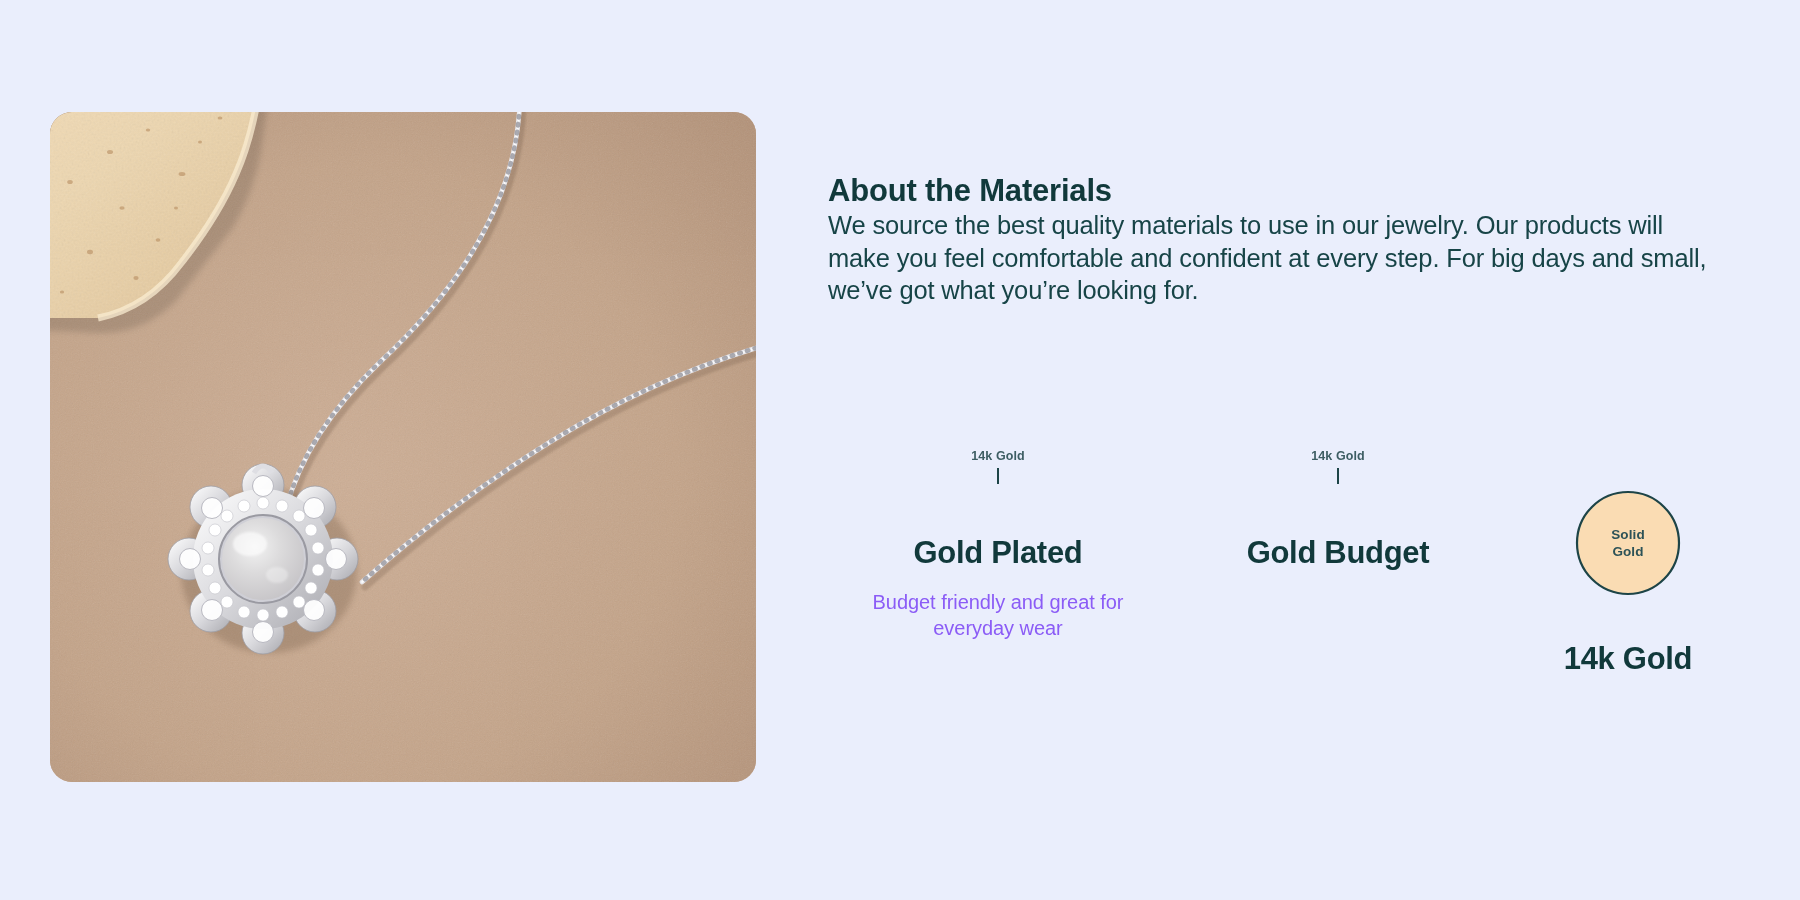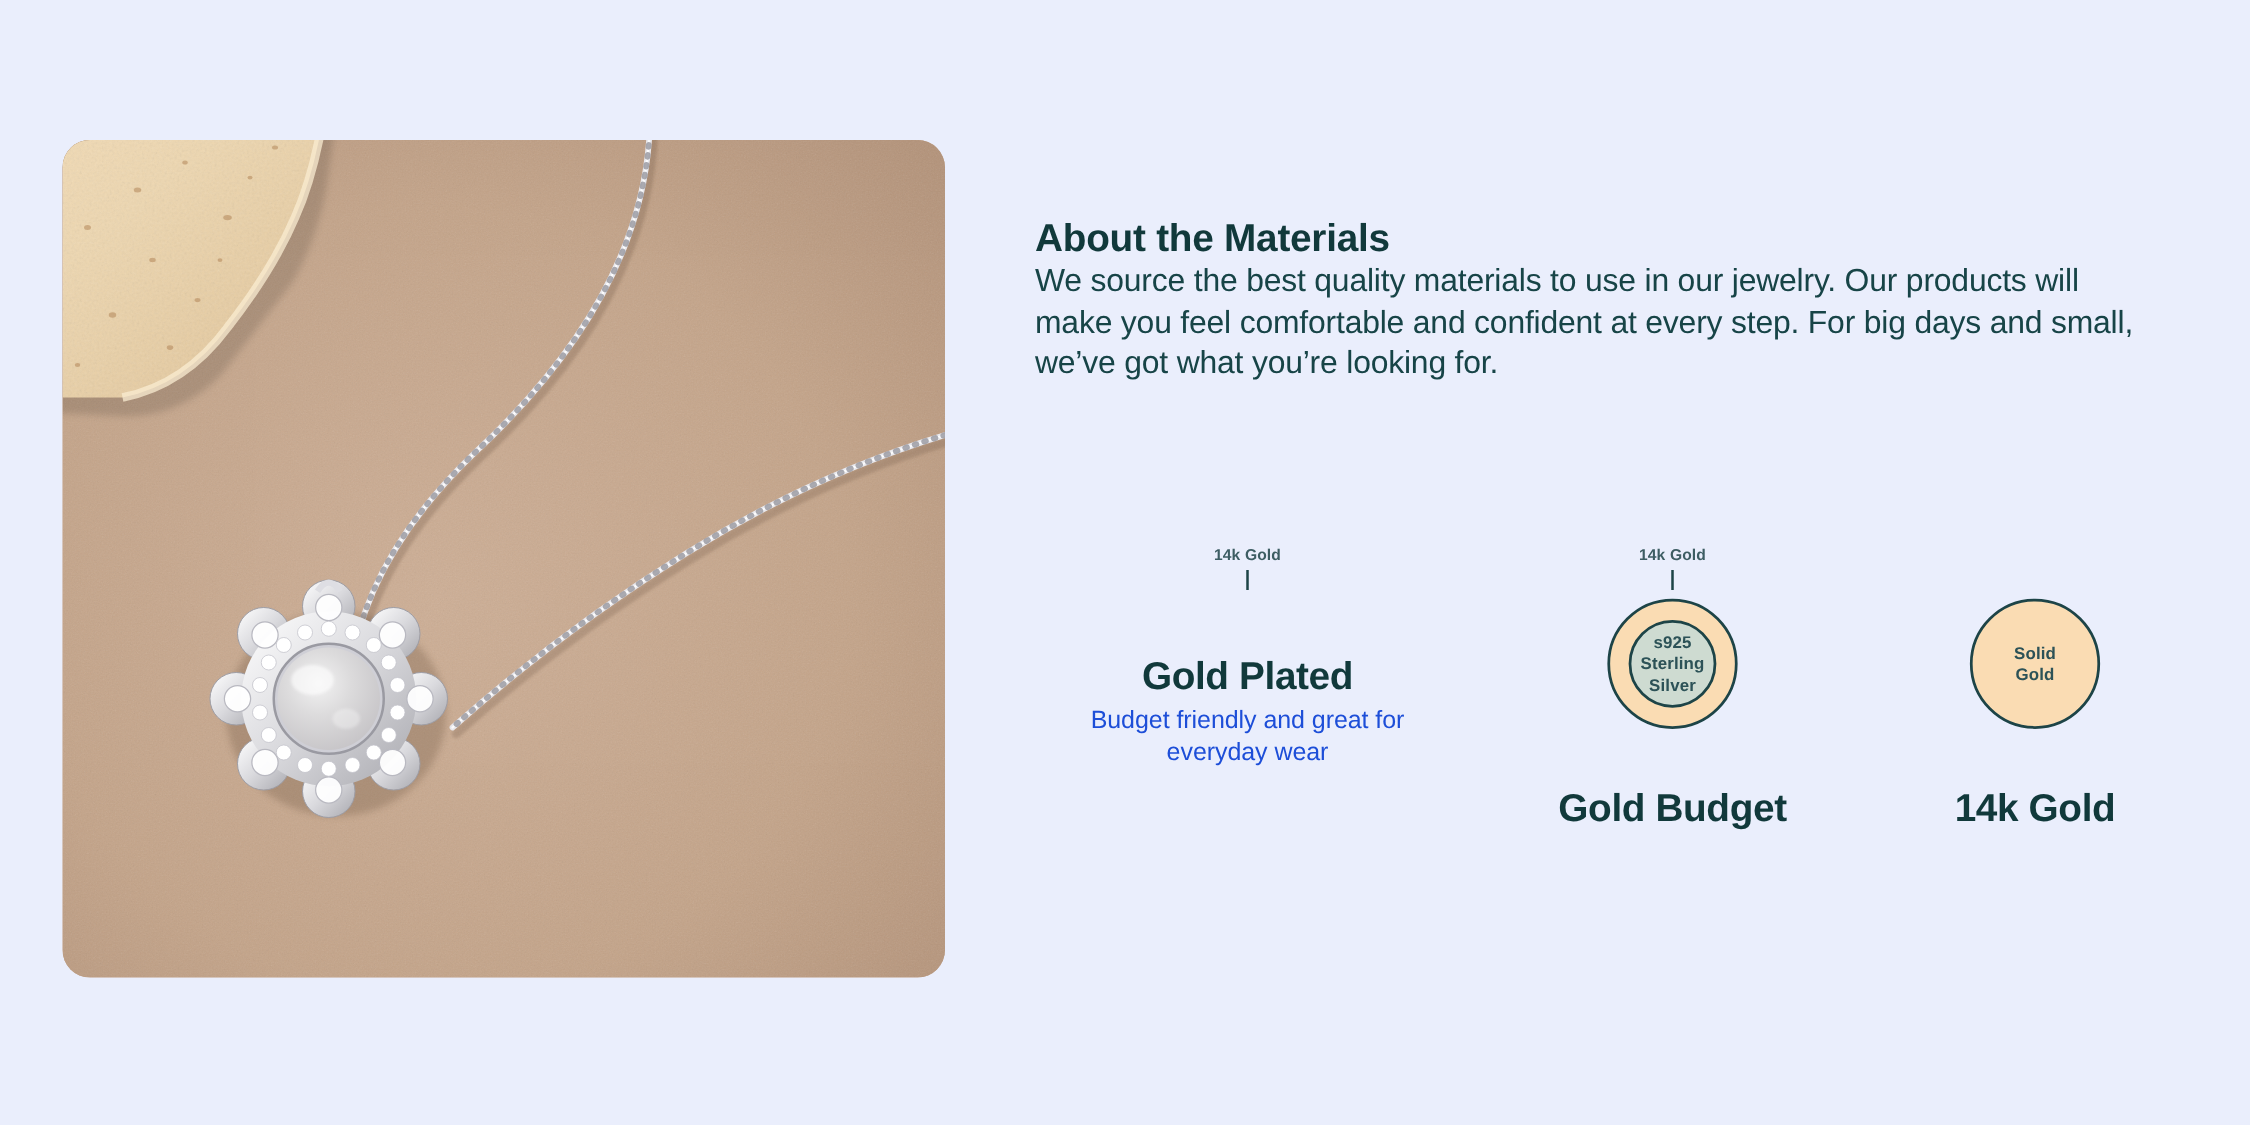--- a/index.html
+++ b/index.html
@@ -59,21 +59,21 @@
     font-size: 25.5px;
     line-height: 1.28;
     color: #174447;
     letter-spacing: -0.15px;
     width: 890px;
   }
 
   
   .materials {
     position: absolute;
-    top: 326px;
+    top: 338px;
     left: 0;
     width: 920px;
     display: flex;
     align-items: flex-start;
   }
 
   .material {
     width: 334px;
     display: flex;
     flex-direction: column;
@@ -129,24 +129,24 @@
   .mat-title {
     margin-top: 46px;
     font-size: 31px;
     font-weight: 700;
     color: #11393b;
     letter-spacing: -0.3px;
     line-height: 1.1;
   }
 
   .mat-desc {
-    margin-top: 6px;
+    margin-top: 20px;
     font-size: 20px;
     line-height: 1.28;
-    color: #1d4ed8;
+    color: #8b5cf6;
     letter-spacing: -0.05px;
     max-width: 300px;
   }
   .material.col-2 .mat-desc { max-width: 310px; }
   .material.col-3 .mat-desc { max-width: 290px; }
 </style>
 </head>
 <body>
 
 <div class="page">
@@ -321,29 +321,20 @@
         </div>
         <div class="mat-title">Gold Plated</div>
         <div class="mat-desc">Budget friendly and great for everyday wear</div>
       </div>
 
       <div class="material col-2">
         <div class="callout">
           <span class="callout-label">14k Gold</span>
           <span class="callout-stem"></span>
         </div>
-        <div class="ring-wrap">
-          <svg class="ring-svg" width="106" height="106" viewBox="0 0 106 106">
-            <circle cx="53" cy="53" r="51" fill="#fadcb3" stroke="#1d4447" stroke-width="2.2"></circle>
-            <circle cx="53" cy="53" r="34" fill="#cedbd1" stroke="#1d4447" stroke-width="2.2"></circle>
-          </svg>
-          <div class="ring-text">s925
-Sterling
-Silver</div>
-        </div>
         <div class="mat-title">Gold Budget</div>
       </div>
 
       <div class="material col-3">
         <div class="callout empty">
           <span class="callout-label"></span>
           <span class="callout-stem"></span>
         </div>
         <div class="ring-wrap">
           <svg class="ring-svg" width="106" height="106" viewBox="0 0 106 106">

